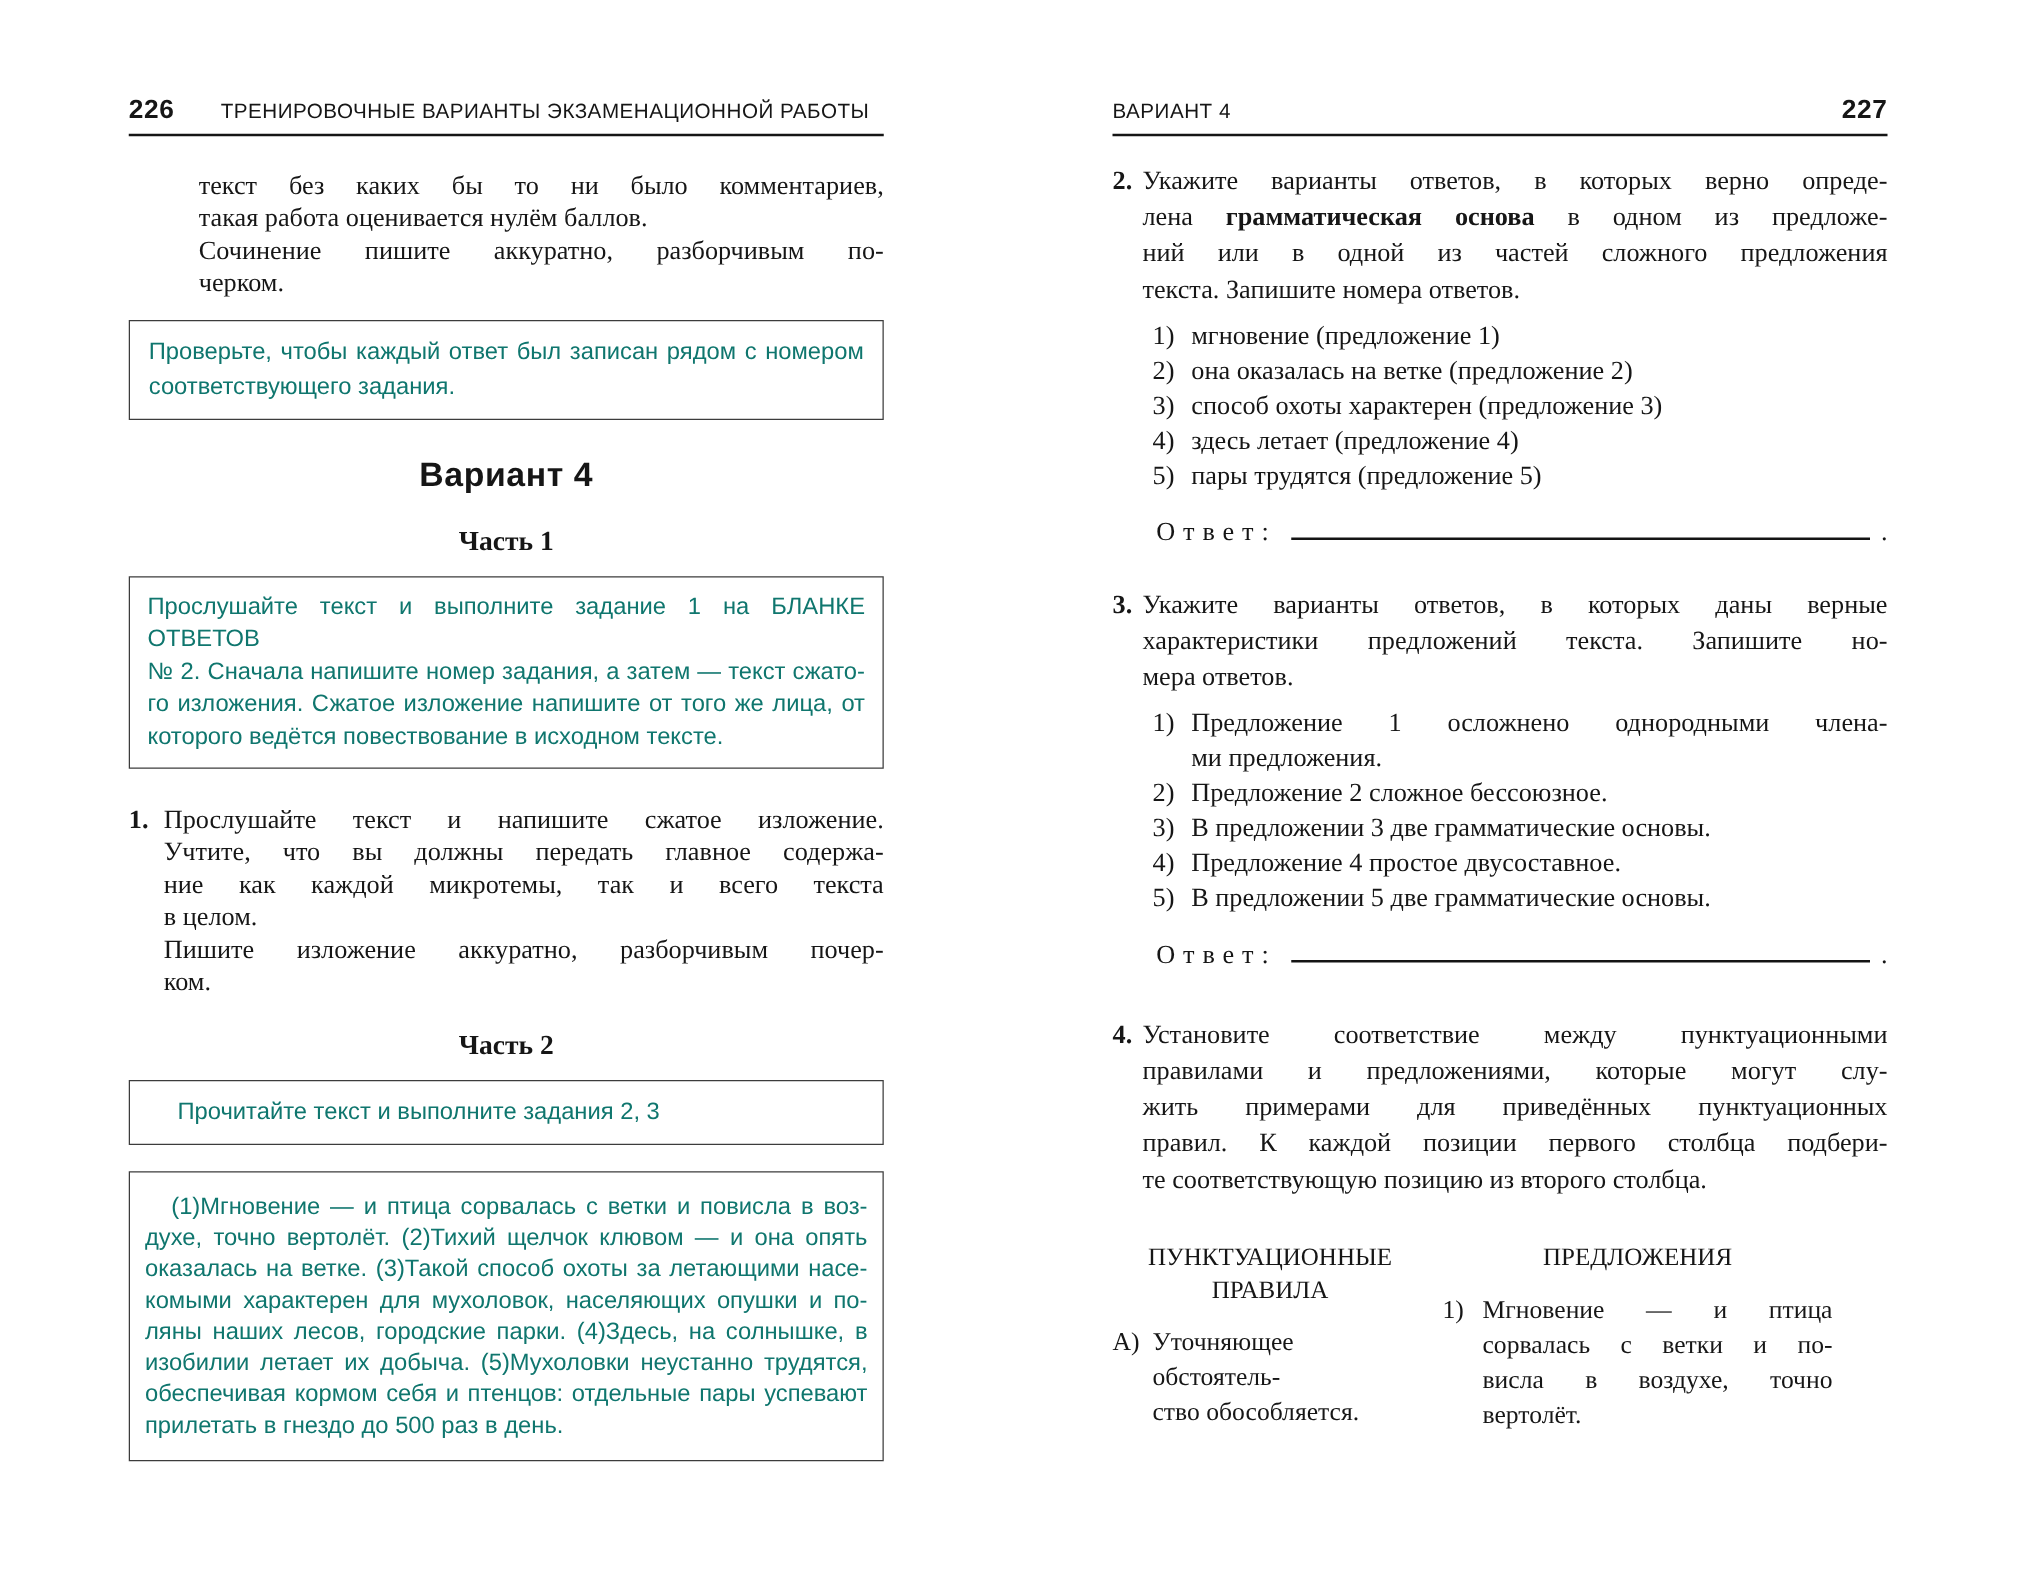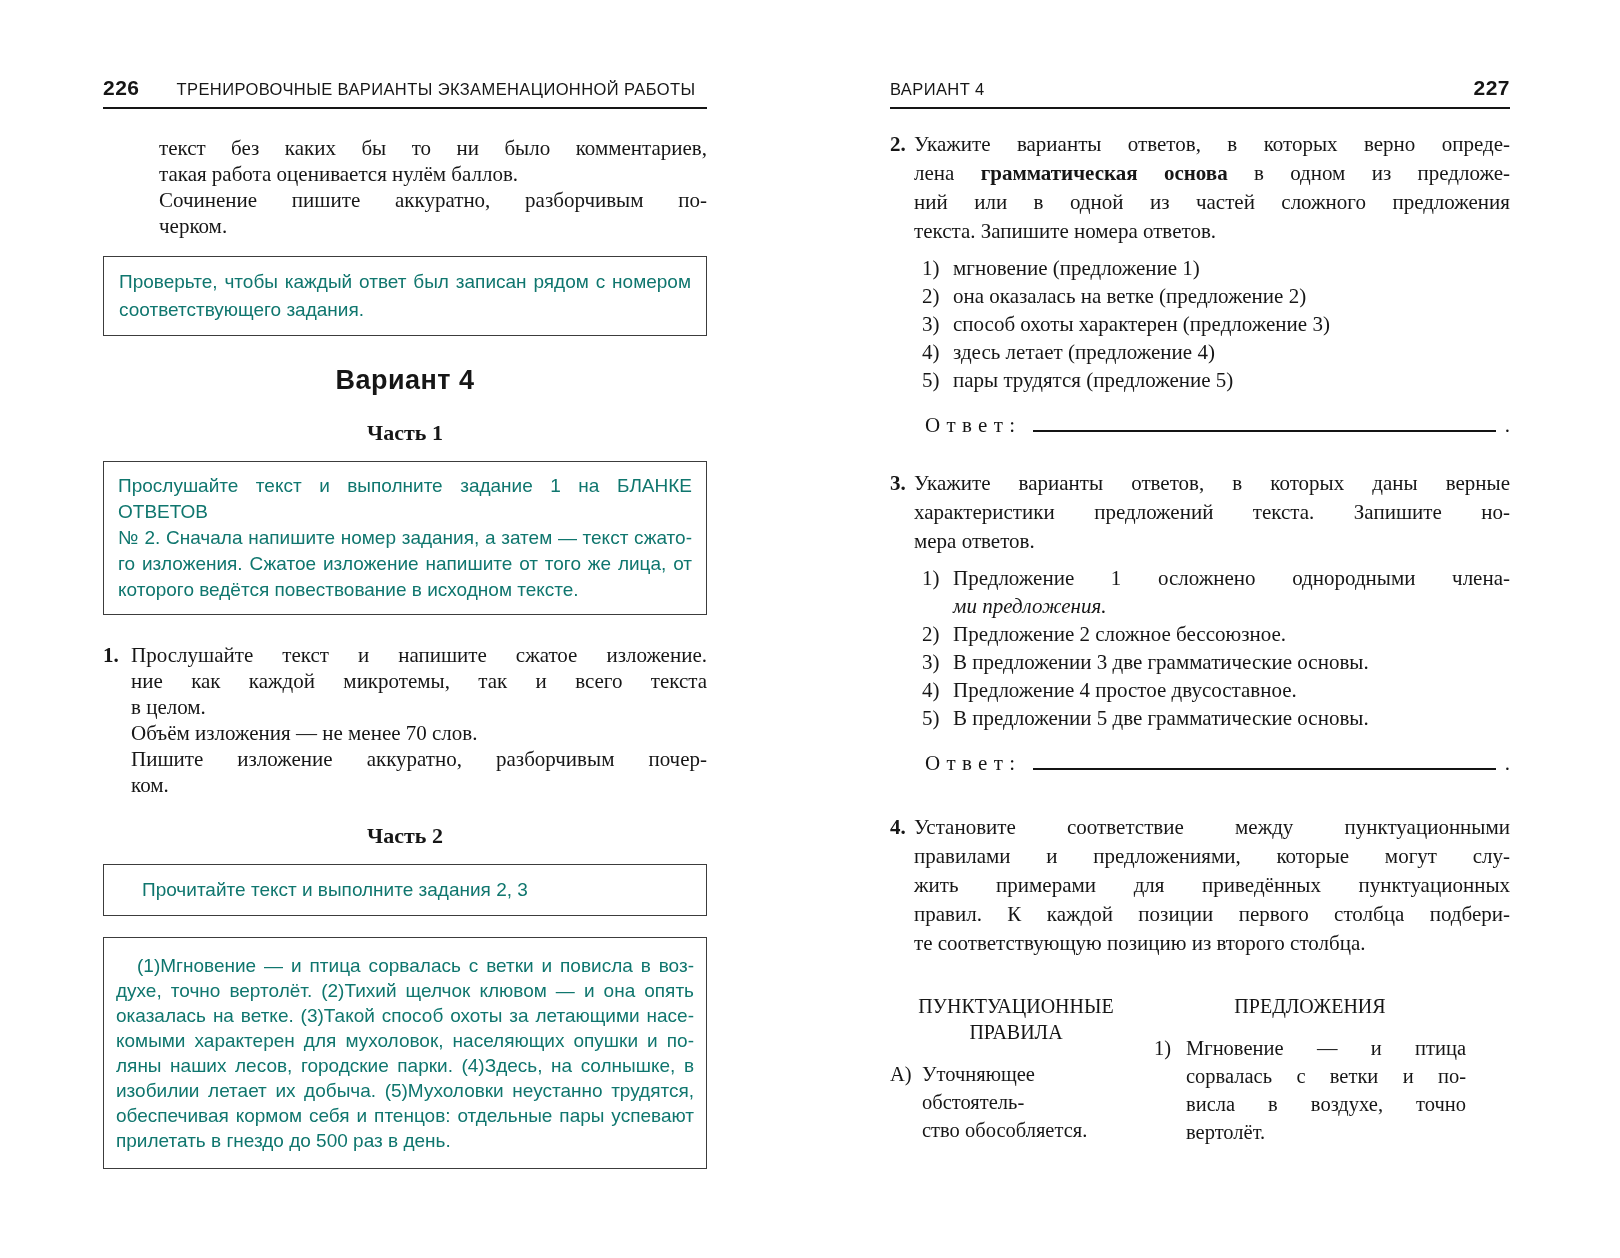--- a/index.html
+++ b/index.html
@@ -103,23 +103,23 @@
     <div class="ln jl">Прослушайте текст и выполните задание 1 на БЛАНКЕ ОТВЕТОВ</div>
     <div class="ln jl">№ 2. Сначала напишите номер задания, а затем — текст сжато-</div>
     <div class="ln jl">го изложения. Сжатое изложение напишите от того же лица, от</div>
     <div class="ln el">которого ведётся повествование в исходном тексте.</div>
   </div>
 
   <div class="item">
     <span class="marker">1.</span>
     <div class="itext">
       <div class="ln jl">Прослушайте текст и напишите сжатое изложение.</div>
+      <div class="ln jl">Учтите, что вы должны передать главное содержа-</div>
       <div class="ln jl">ние как каждой микротемы, так и всего текста</div>
       <div class="ln el">в целом.</div>
-      <div class="ln el">Объём изложения — не менее 70 слов.</div>
       <div class="ln jl">Пишите изложение аккуратно, разборчивым почер-</div>
       <div class="ln el">ком.</div>
     </div>
   </div>
 
   <h2 class="part part2">Часть 2</h2>
 
   <div class="nbox rbox">
     <div class="ln el">Прочитайте текст и выполните задания 2, 3</div>
   </div>
@@ -193,21 +193,21 @@
       <div class="ln jl">характеристики предложений текста. Запишите но-</div>
       <div class="ln el">мера ответов.</div>
     </div>
   </div>
 
   <div class="opts">
     <div class="opt">
       <span class="om">1)</span>
       <span class="otext">
         <span class="ln jl" style="display:block;">Предложение 1 осложнено однородными члена-</span>
-        <span class="ln el" style="display:block;font-style:italic;">ми предложения.</span>
+        <span class="ln el" style="display:block;">ми предложения.</span>
       </span>
     </div>
     <div class="opt">
       <span class="om">2)</span>
       <span class="otext">Предложение 2 сложное бессоюзное.</span>
     </div>
     <div class="opt">
       <span class="om">3)</span>
       <span class="otext">В предложении 3 две грамматические основы.</span>
     </div>

